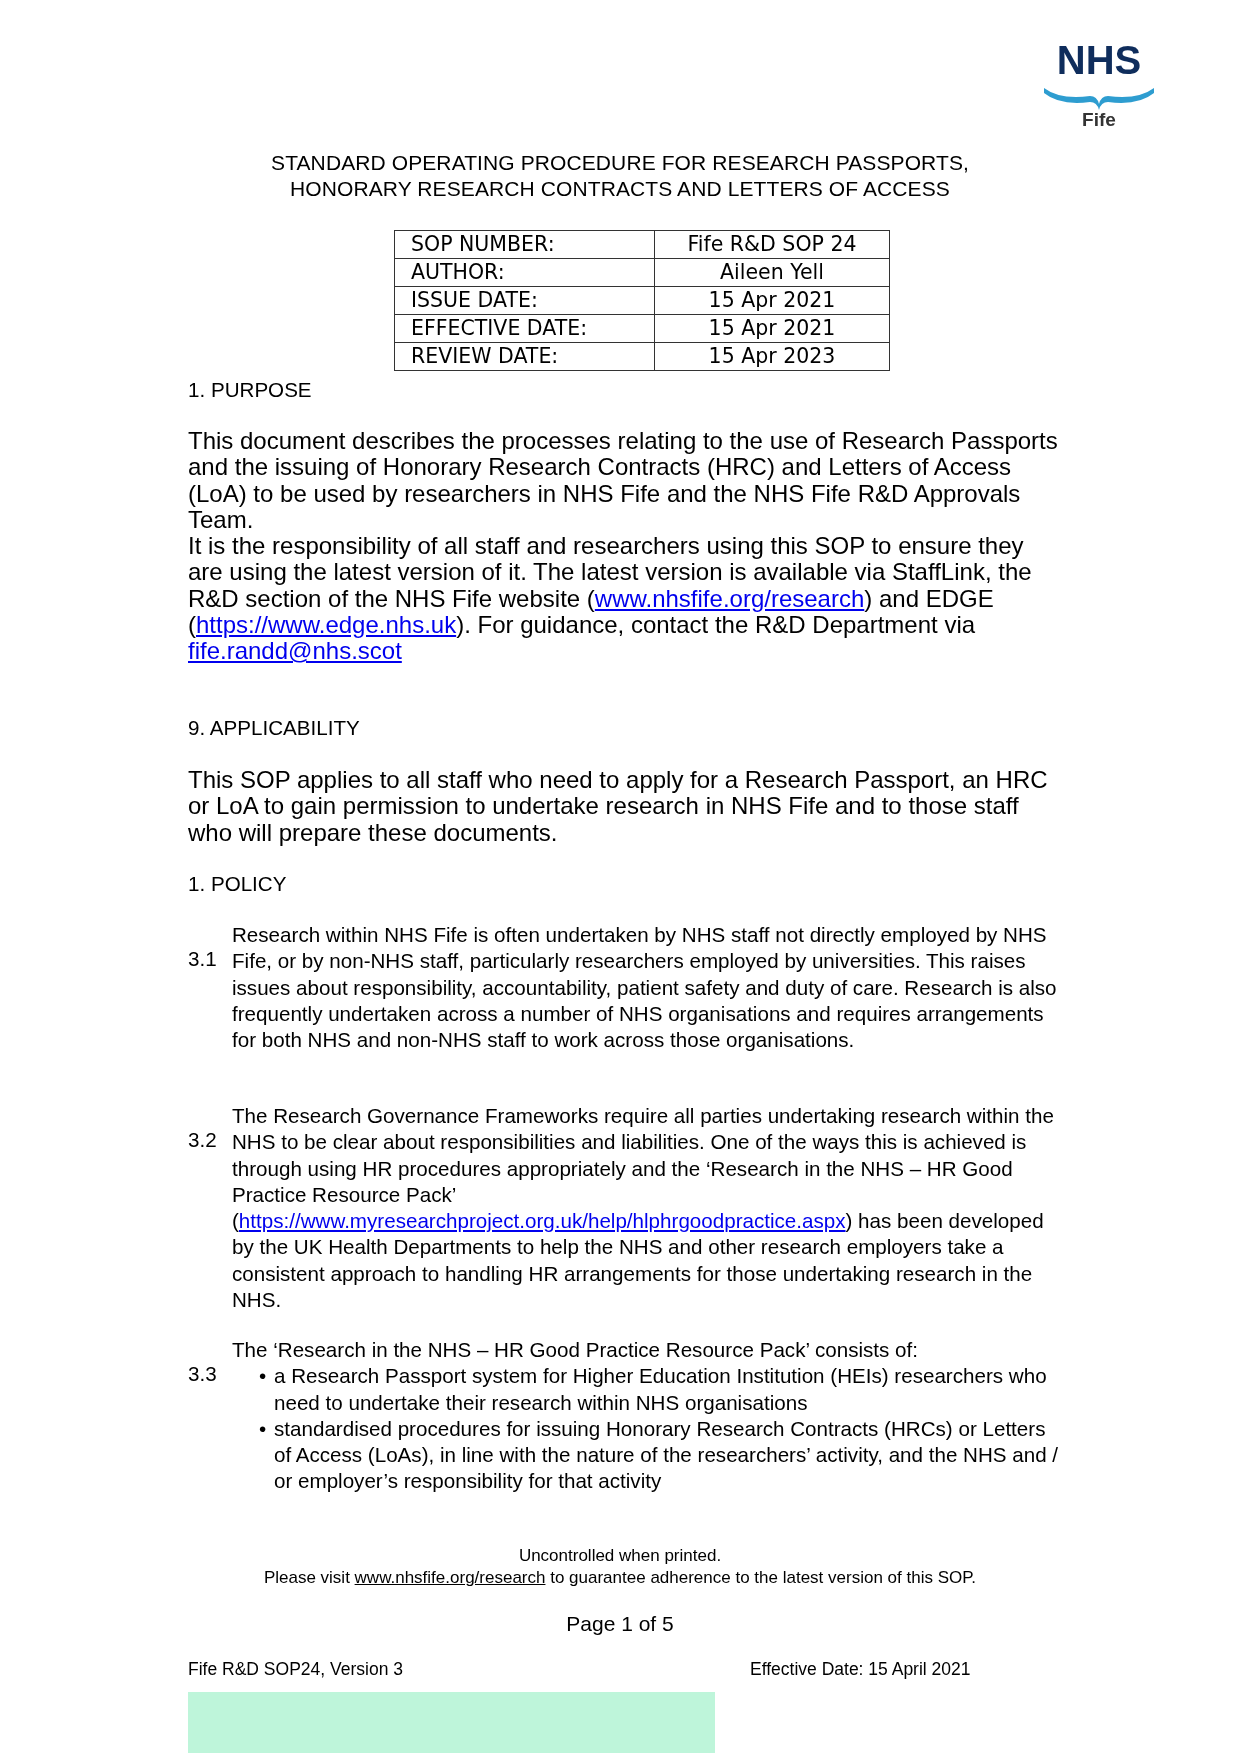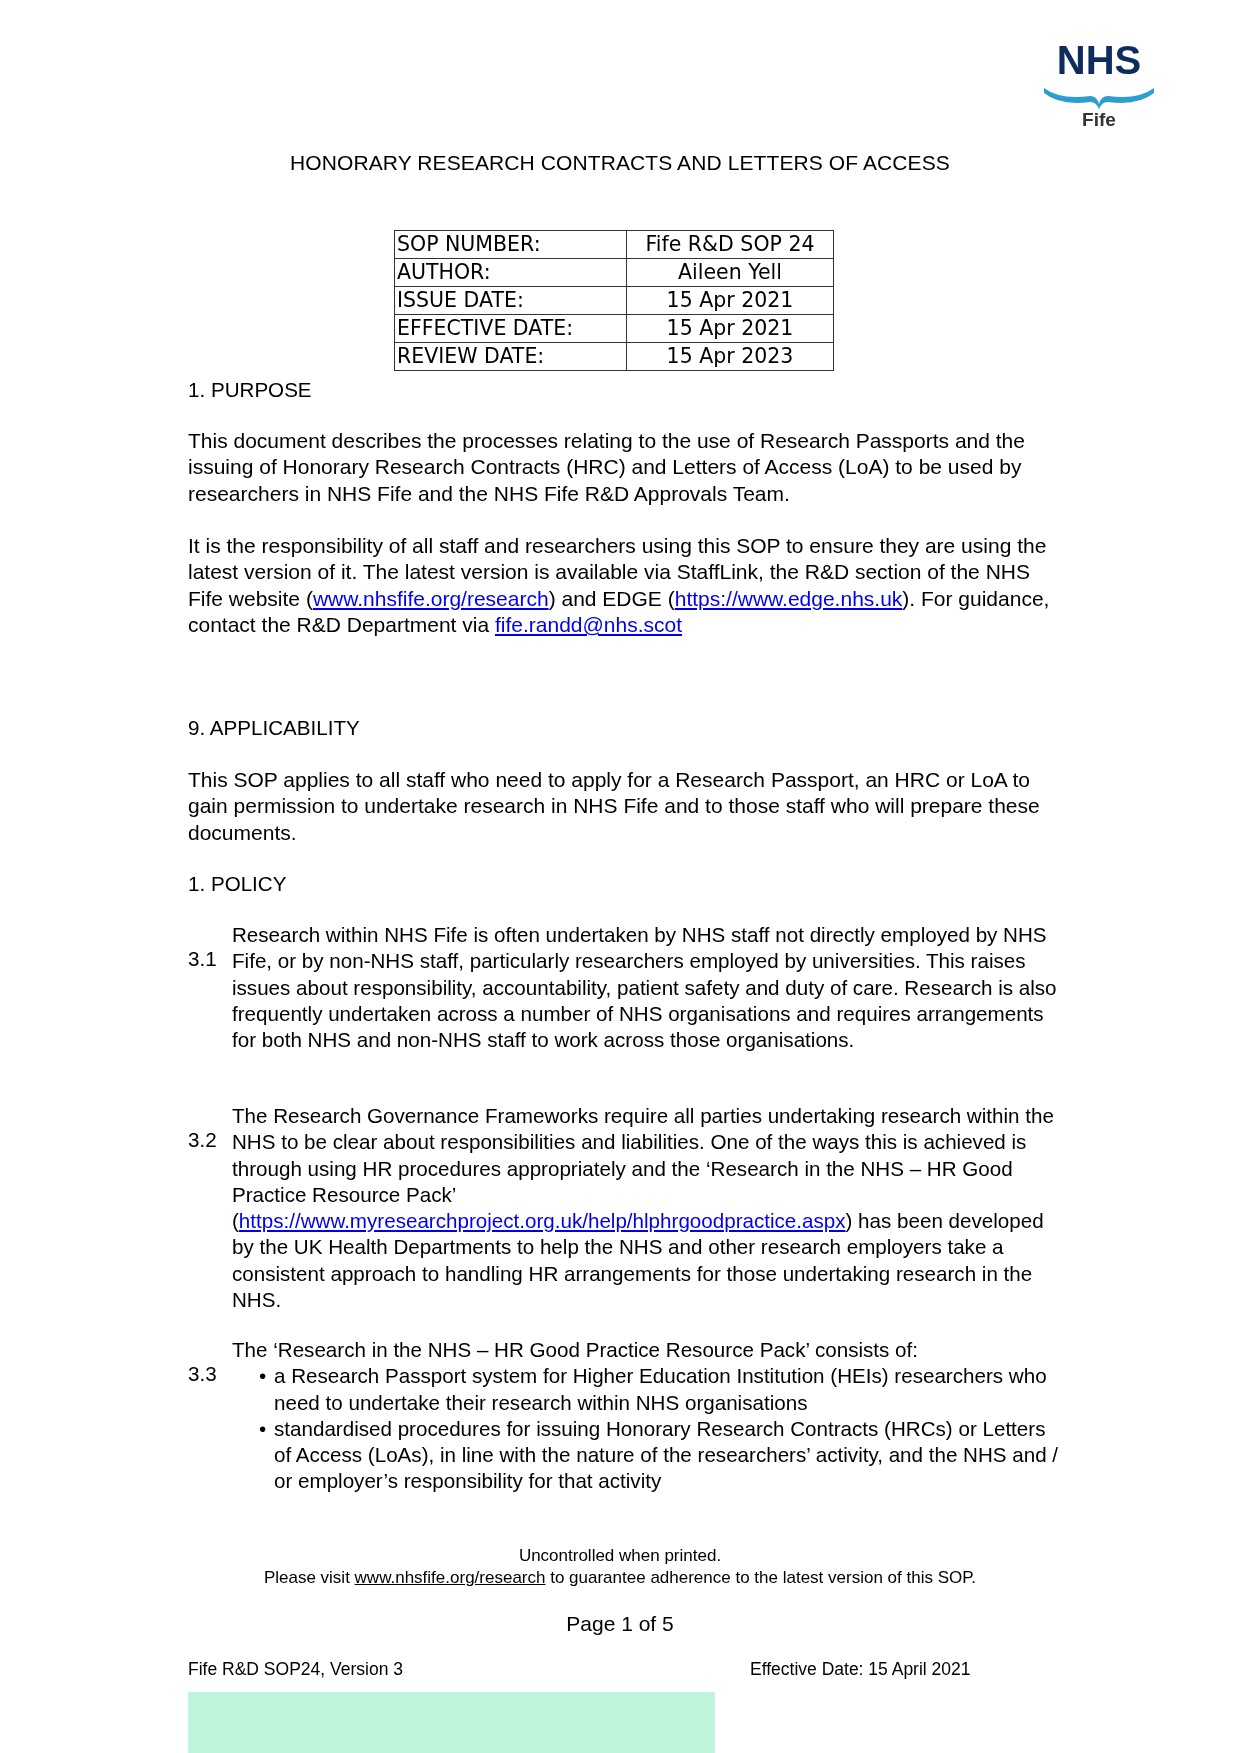--- a/index.html
+++ b/index.html
@@ -4,24 +4,24 @@
   <style>
     html, body { margin: 0; padding: 0; background: #ffffff; }
     body { width: 1240px; height: 1753px; position: relative; overflow: hidden;
       font-family: "Liberation Sans", sans-serif; color: #000; }
     .page { position: absolute; left: 0; top: 0; width: 988px; height: 1753px; }
     .logo { position: absolute; left: 1040px; top: 38px; width: 118px; height: 92px; }
     .doc-title { position: absolute; left: 188px; top: 150px; width: 864px; text-align: center;
       font-size: 21px; line-height: 26px; letter-spacing: 0.1px; }
     table.meta { position: absolute; left: 394px; top: 230px; border-collapse: collapse;
       font-family: "DejaVu Sans", sans-serif; font-size: 20.5px; }
-    table.meta td { border: 1.4px solid #333; height: 27px; padding: 0 2px; line-height: 27px; white-space: nowrap; }
+    table.meta td { border: 1.4px solid #333; height: 27px; padding: 0 16px; line-height: 27px; white-space: nowrap; }
     table.meta td.k { width: 227px; text-align: left; }
     table.meta td.v { width: 202px; text-align: center; }
-    .block { position: absolute; left: 188px; width: 870px; font-size: 21px; line-height: 26.3px; }
+    .block { position: absolute; left: 188px; width: 870px; font-size: 24px; line-height: 26.3px; }
     .heading { position: absolute; left: 188px; font-size: 20.6px; line-height: 26px; }
     a.lnk { color: #0000ee; text-decoration: underline; }
     .num-item { position: absolute; left: 188px; width: 880px; font-size: 20.6px; line-height: 26.3px; }
     .num-item .n { position: absolute; left: 0; top: 0; margin-top: 24px; }
     .num-item .t { margin-left: 44px; }
     .bullets { margin: 0; padding: 0; list-style: none; }
     .bullets li { position: relative; padding-left: 29px; margin-left: 13px; }
     .bullets li .b { position: absolute; left: 14px; top: 0; }
     .footer-note { position: absolute; left: 188px; width: 864px; text-align: center; font-size: 17px; line-height: 22px; }
     .footer-note a { color: #000; text-decoration: underline; }
@@ -35,20 +35,21 @@
 
 <div class="page">
 
   <svg class="logo" viewBox="0 0 118 92">
     <text x="59" y="36" text-anchor="middle" font-family="Liberation Sans, sans-serif" font-weight="bold" font-size="40" fill="#0f2d5c">NHS</text>
     <path d="M4 50 Q20 62 50 58 Q57 58 59 66 Q61 58 68 58 Q98 62 114 50 L114 55 Q98 68 68 64 Q61 64 59 72 Q57 64 50 64 Q20 68 4 55 Z" fill="#2e9dd0"></path>
     <text x="59" y="88" text-anchor="middle" font-family="Liberation Sans, sans-serif" font-weight="bold" font-size="19" fill="#333">Fife</text>
   </svg>
 
   <div class="doc-title">
+    <div>STANDARD OPERATING PROCEDURE FOR RESEARCH PASSPORTS,</div>
     <div>HONORARY RESEARCH CONTRACTS AND LETTERS OF ACCESS</div>
   </div>
 
   <table class="meta">
     <tbody id="meta-body">
         <tr>
           <td class="k">SOP NUMBER:</td>
           <td class="v">Fife R&amp;D SOP 24</td>
         </tr>
         <tr>

